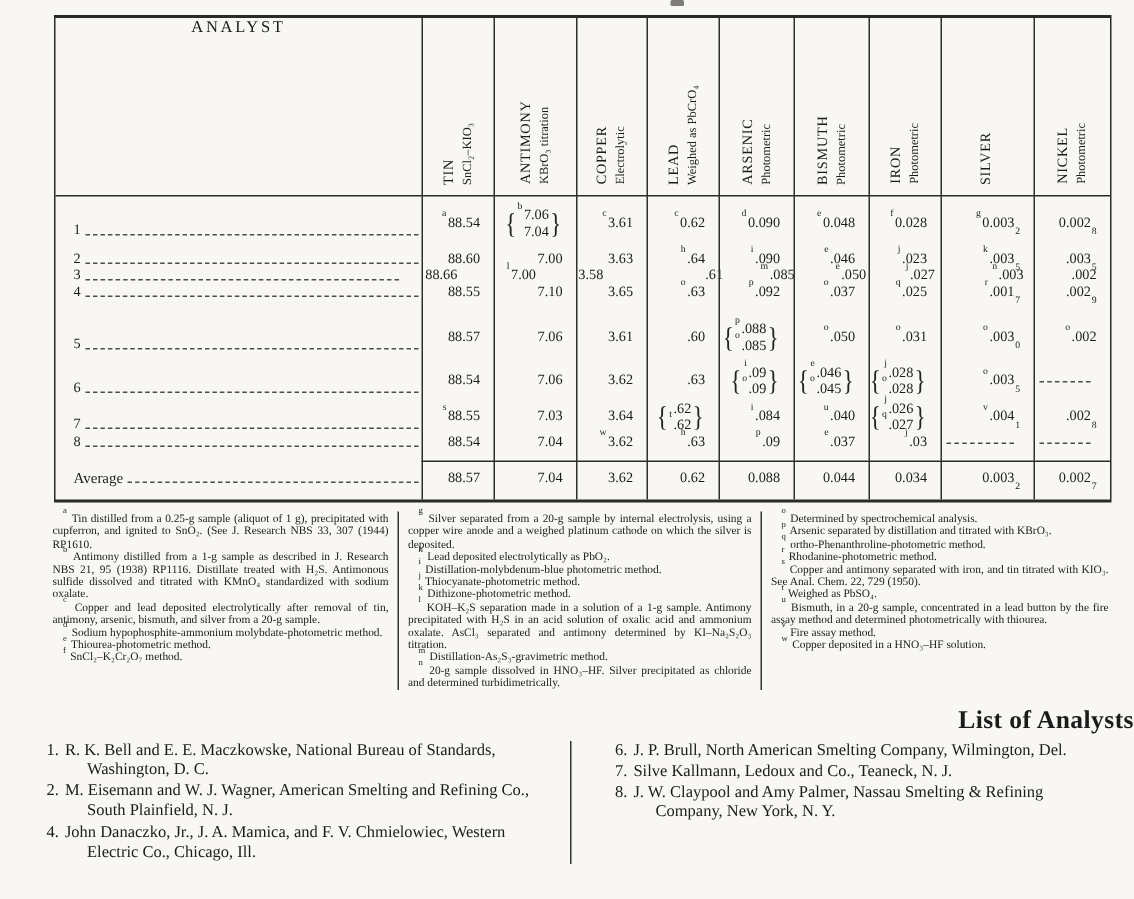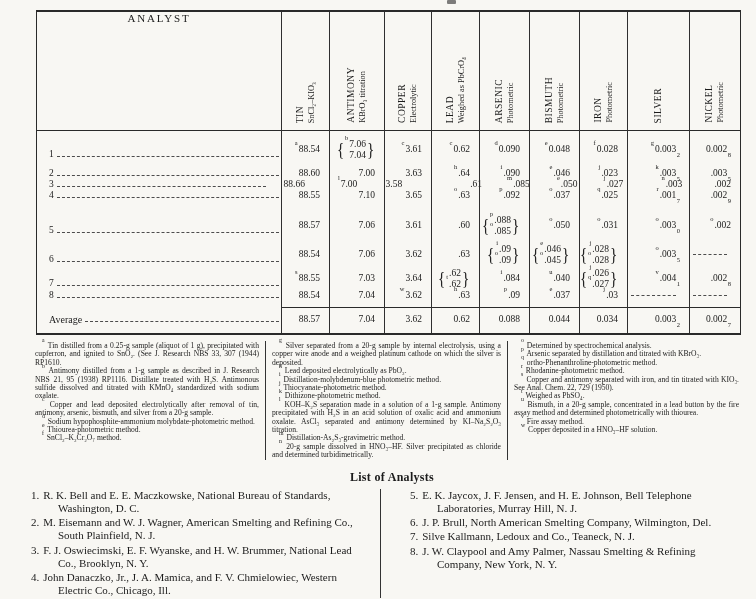--- a/index.html
+++ b/index.html
@@ -45,21 +45,21 @@
   
   .fnotes{display:flex;margin:6px 0 0 33px;width:712px;box-sizing:border-box;}
   .fncol{box-sizing:border-box;padding:1px 6px 0 6px;}
   .fncol.c1{width:232px;padding-left:2px;}
   .fncol.c2{width:242px;border-left:1px solid #333;}
   .fncol.c3{width:238px;border-left:1px solid #333;}
   .fn{margin:0;font-size:7.6px;line-height:8.4px;text-indent:7px;text-align:justify;}
   .fn sup{font-size:5.8px;line-height:0;position:relative;top:-2px;margin-right:1px;}
 
   
-  .anheading{margin:10px 0 4px 0;text-align:center;font-size:12px;font-weight:bold;letter-spacing:.3px;padding-left:28px;}
+  .anheading{margin:10px 0 4px 0;text-align:right;font-size:17px;font-weight:bold;letter-spacing:.3px;padding-left:28px;}
   .analysts{display:flex;margin:2px 0 0 14px;width:732px;box-sizing:border-box;}
   .ancol{box-sizing:border-box;width:366px;padding:0 8px 0 4px;font-family:Liberation Serif, serif;}
   .ancol.right{border-left:1px solid #333;padding-left:16px;}
   .an{margin:0 0 1px 0;font-size:11px;line-height:13.2px;padding-left:40px;text-indent:-27px;}
   .an .anum{margin-right:4px;}
 </style>
 </head>
 <body>
 
 <div class="artifact"></div>
@@ -512,22 +512,20 @@
       <p class="fn"><sup>w</sup> Copper deposited in a HNO₃–HF solution.</p>
     </div>
 </div>
 
 <div class="anheading">List of Analysts</div>
 
 <div class="analysts" id="analysts">
   <div class="ancol left" id="ancol1">
       <p class="an"><span class="anum">1.</span>R. K. Bell and E. E. Maczkowske, National Bureau of Standards, Washington, D. C.</p>
       <p class="an"><span class="anum">2.</span>M. Eisemann and W. J. Wagner, American Smelting and Refining Co., South Plainfield, N. J.</p>
-      <p class="an"><span class="anum">3.</span>F. J. Oswiecimski, E. F. Wyanske, and H. W. Brummer, National Lead Co., Brooklyn, N. Y.</p>
       <p class="an"><span class="anum">4.</span>John Danaczko, Jr., J. A. Mamica, and F. V. Chmielowiec, Western Electric Co., Chicago, Ill.</p>
     </div>
   <div class="ancol right" id="ancol2">
-      <p class="an"><span class="anum">5.</span>E. K. Jaycox, J. F. Jensen, and H. E. Johnson, Bell Telephone Laboratories, Murray Hill, N. J.</p>
       <p class="an"><span class="anum">6.</span>J. P. Brull, North American Smelting Company, Wilmington, Del.</p>
       <p class="an"><span class="anum">7.</span>Silve Kallmann, Ledoux and Co., Teaneck, N. J.</p>
       <p class="an"><span class="anum">8.</span>J. W. Claypool and Amy Palmer, Nassau Smelting &amp; Refining Company, New York, N. Y.</p>
     </div>
 </div>
 
 </body></html>

